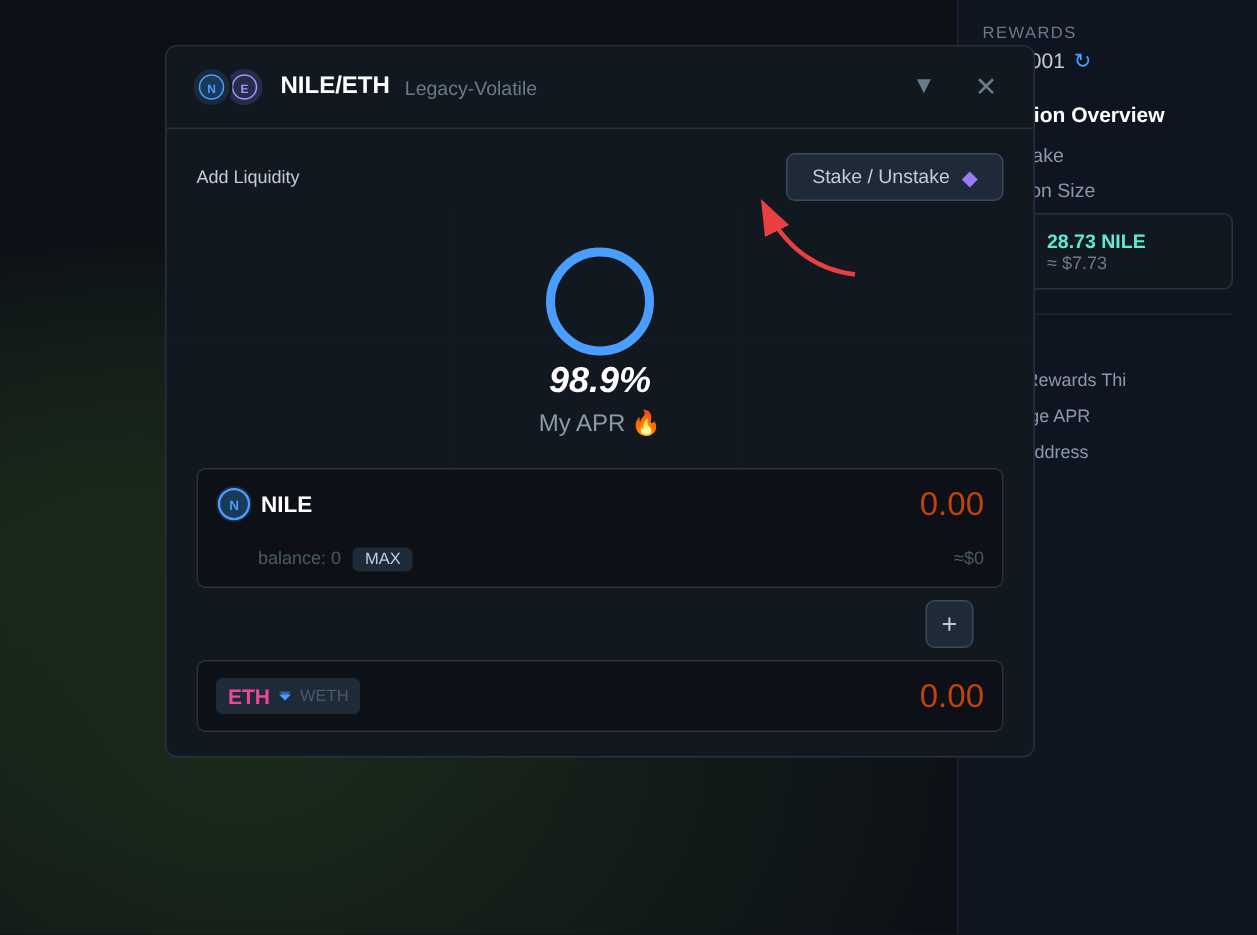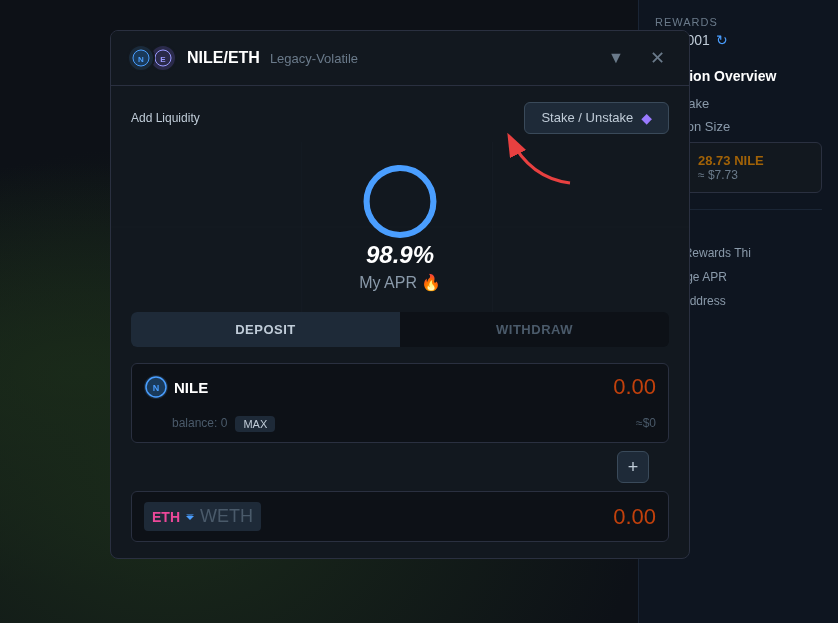--- a/index.html
+++ b/index.html
@@ -321,21 +321,21 @@
     }
 
     .eth-tab {
       color: #ec4899;
       font-size: 14px;
       font-weight: 600;
     }
 
     .weth-tab {
       color: #4a5a6a;
-      font-size: 18px;
+      font-size: 11px;
     }
 
     
     .sidebar {
       position: absolute;
       top: 0;
       right: 0;
       width: 200px;
       height: 623px;
       background: #0e1520;
@@ -405,21 +405,21 @@
       background: #1a2a3a;
       display: flex;
       align-items: center;
       justify-content: center;
       font-size: 9px;
       color: #4a9eff;
       font-weight: bold;
     }
 
     .position-amount {
-      color: #a16207;
+      color: #5eead4;
       font-size: 13px;
       font-weight: 600;
     }
 
     .position-usd {
       color: #6a7a8a;
       font-size: 12px;
     }
 
     .divider {
@@ -543,24 +543,20 @@
         <circle cx="65" cy="65" r="55" fill="none" stroke="#4a9eff" stroke-width="10" stroke-dasharray="345.4" stroke-dashoffset="3.5" stroke-linecap="round"></circle>
       </svg>
       <span class="gauge-text">98.9%</span>
       <span class="gauge-label">
         <span>My APR</span>
         <span class="fire-icon">🔥</span>
       </span>
     </div>
   </div>
 
-  <div class="tab-row">
-    <button class="tab-btn active">DEPOSIT</button>
-    <button class="tab-btn inactive">WITHDRAW</button>
-  </div>
 
   <div class="token-inputs">
 
     <div class="token-row">
       <div class="token-row-top">
         <div class="token-selector">
           <div class="position-token-icon">
             <svg width="22" height="22" viewBox="0 0 22 22">
               <circle cx="11" cy="11" r="10" fill="#1a3a5a" stroke="#4a9eff" stroke-width="1.5"></circle>
               <text x="11" y="15" text-anchor="middle" fill="#4a9eff" font-size="9" font-weight="bold">N</text>

